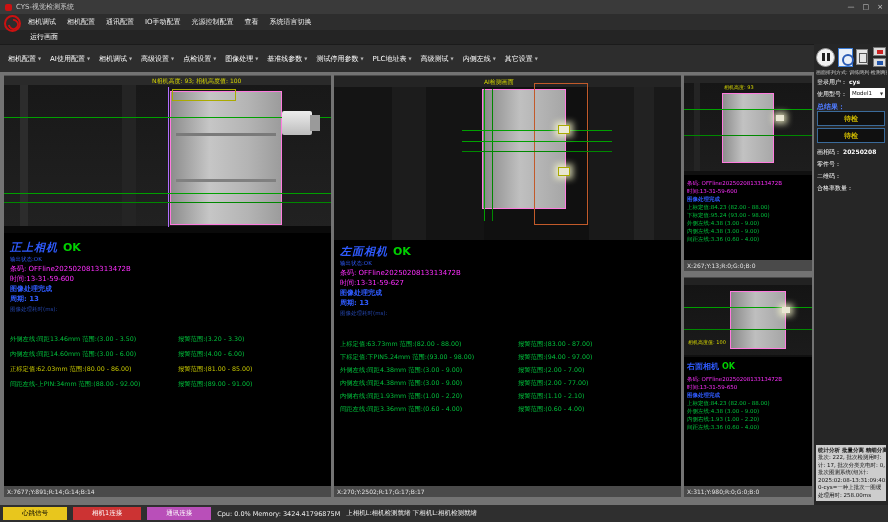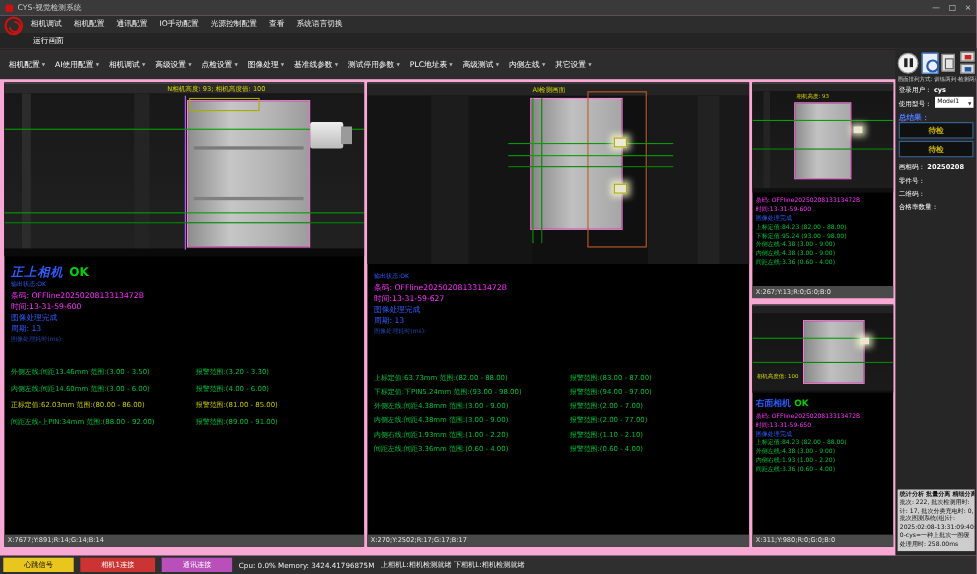--- a/index.html
+++ b/index.html
@@ -1,17 +1,17 @@
 <!DOCTYPE html>
 <html><head>
 <meta charset="utf-8">
 <style>
   *{margin:0;padding:0;box-sizing:border-box}
   html,body{background:#555}
-  .app{position:relative;width:888px;height:522px;background:#f9a8d4;overflow:hidden;
+  .app{position:relative;width:888px;height:522px;background:#737373;overflow:hidden;
        font-family:"DejaVu Sans","Liberation Sans",sans-serif;color:#ddd}
   .s{position:absolute}
   
   .titlebar{position:absolute;left:0;top:0;width:888px;height:14px;background:#3a3a3a;
             display:flex;align-items:center;gap:4px;padding:0 5px;font-size:7px;color:#c9c9c9}
   .appdot{width:7px;height:7px;background:#c11;border-radius:2px}
   .win-btns{margin-left:auto;display:flex;gap:8px;font-size:7px;color:#ccc}
   .win-btns span{cursor:default}
   .menubar{position:absolute;left:0;top:14px;width:888px;height:16px;background:#2d2d2d;
            display:flex;align-items:center;gap:11px;padding-left:28px;font-size:7px;color:#eee}
@@ -28,21 +28,21 @@
   .titem .arr{font-size:4px;color:#b5b5b5}
   
   .panel{position:absolute;background:#000}
   .cam-image{position:absolute;left:0;top:0;right:0;overflow:hidden;background:#101010}
   .coordbar{position:absolute;left:0;bottom:0;right:0;height:11px;background:#4a4a4a;color:#e2e2e2;
             font-size:6px;display:flex;align-items:center;padding-left:3px;white-space:nowrap}
   .info{position:absolute;left:6px;right:2px;font-size:7px;line-height:10px;white-space:nowrap}
   .cam-name{font-size:11px;font-weight:bold;font-style:italic;color:#2f5bff;letter-spacing:1px}
   .ok{font-size:11px;font-weight:bold;color:#00d000;margin-left:5px}
   .t-magenta{color:#ff2fff;font-weight:normal}
-  .t-blue{color:#2f5bff;font-weight:normal}
+  .t-blue{color:#2f5bff;font-weight:bold}
   .t-green{color:#00c23c}
   .sub{font-size:5.5px;color:#2f5bff}
   .note{font-size:5.5px;color:#2445aa}
   .meas-list{position:absolute;left:6px;right:0}
   .meas{font-size:6.3px;line-height:15px;color:#00c23c;white-space:nowrap}
   .meas .mname{display:inline-block;width:168px}
   .meas-list.center .meas{line-height:13px}
   .meas-list.center .mname{width:178px}
   .row-yellow,.row-yellow span{color:#c8c800}
   .yellowtext{position:absolute;color:#d6d600;font-size:6px;white-space:nowrap}
@@ -219,20 +219,23 @@
       <div class="s" style="left:150px;top:14px;width:1px;height:132px;background:#00a000"></div>
       <div class="s" style="left:158px;top:14px;width:1px;height:132px;background:#008800"></div>
       <div class="s" style="left:128px;top:55px;width:150px;height:1px;background:#00a000"></div>
       <div class="s" style="left:128px;top:66px;width:150px;height:1px;background:#00a000"></div>
       <div class="s" style="left:128px;top:76px;width:150px;height:1px;background:#008800"></div>
       <div class="s glow" style="left:224px;top:50px;width:12px;height:9px;background:#ecead6;border:1px solid #aaaa00"></div>
       <div class="s glow" style="left:224px;top:92px;width:12px;height:9px;background:#e8e6d2;border:1px solid #aaaa00"></div>
       <div class="yellowtext" style="left:150px;top:3px">AI检测画面</div>
     </div>
     <div class="info" style="top:172px">
+      <div>
+        <span class="cam-name">左面相机</span><span class="ok">OK</span>
+      </div>
       <div class="sub">输出状态:OK</div>
       <div class="t-magenta">条码: OFFline2025020813313472B</div>
       <div class="t-magenta">时间:13-31-59-627</div>
       <div class="t-blue">图像处理完成</div>
       <div class="t-blue">周期: 13</div>
       <div class="note">图像处理耗时(ms):</div>
     </div>
     <div class="meas-list center" style="top:262px">
       <div class="meas"><span class="mname">上标定值:63.73mm 范围:(82.00 - 88.00)</span><span>报警范围:(83.00 - 87.00)</span></div>
       <div class="meas"><span class="mname">下标定值:下PIN5.24mm 范围:(93.00 - 98.00)</span><span>报警范围:(94.00 - 97.00)</span></div>

